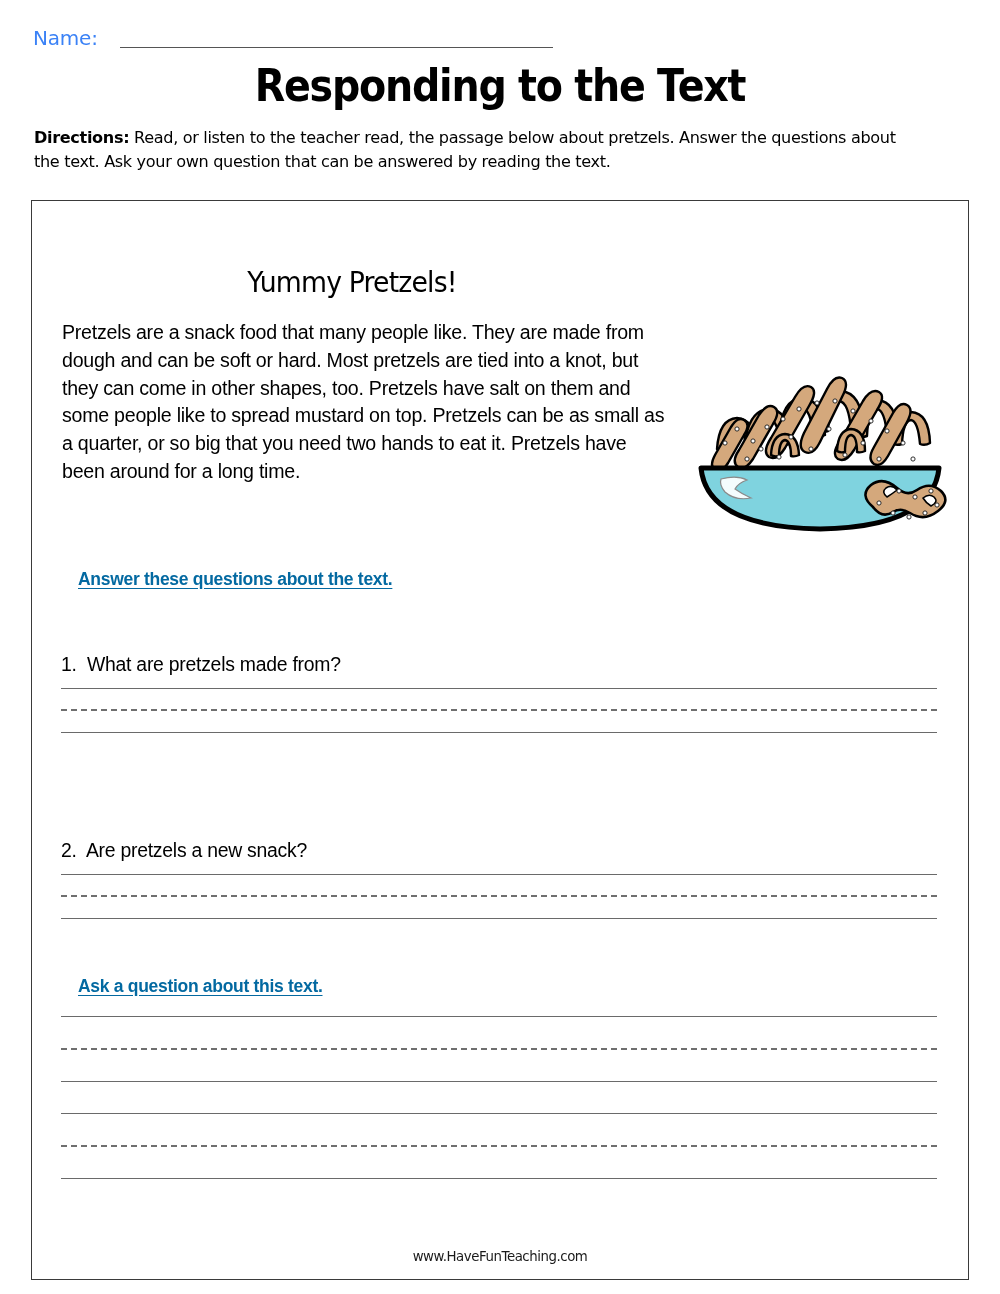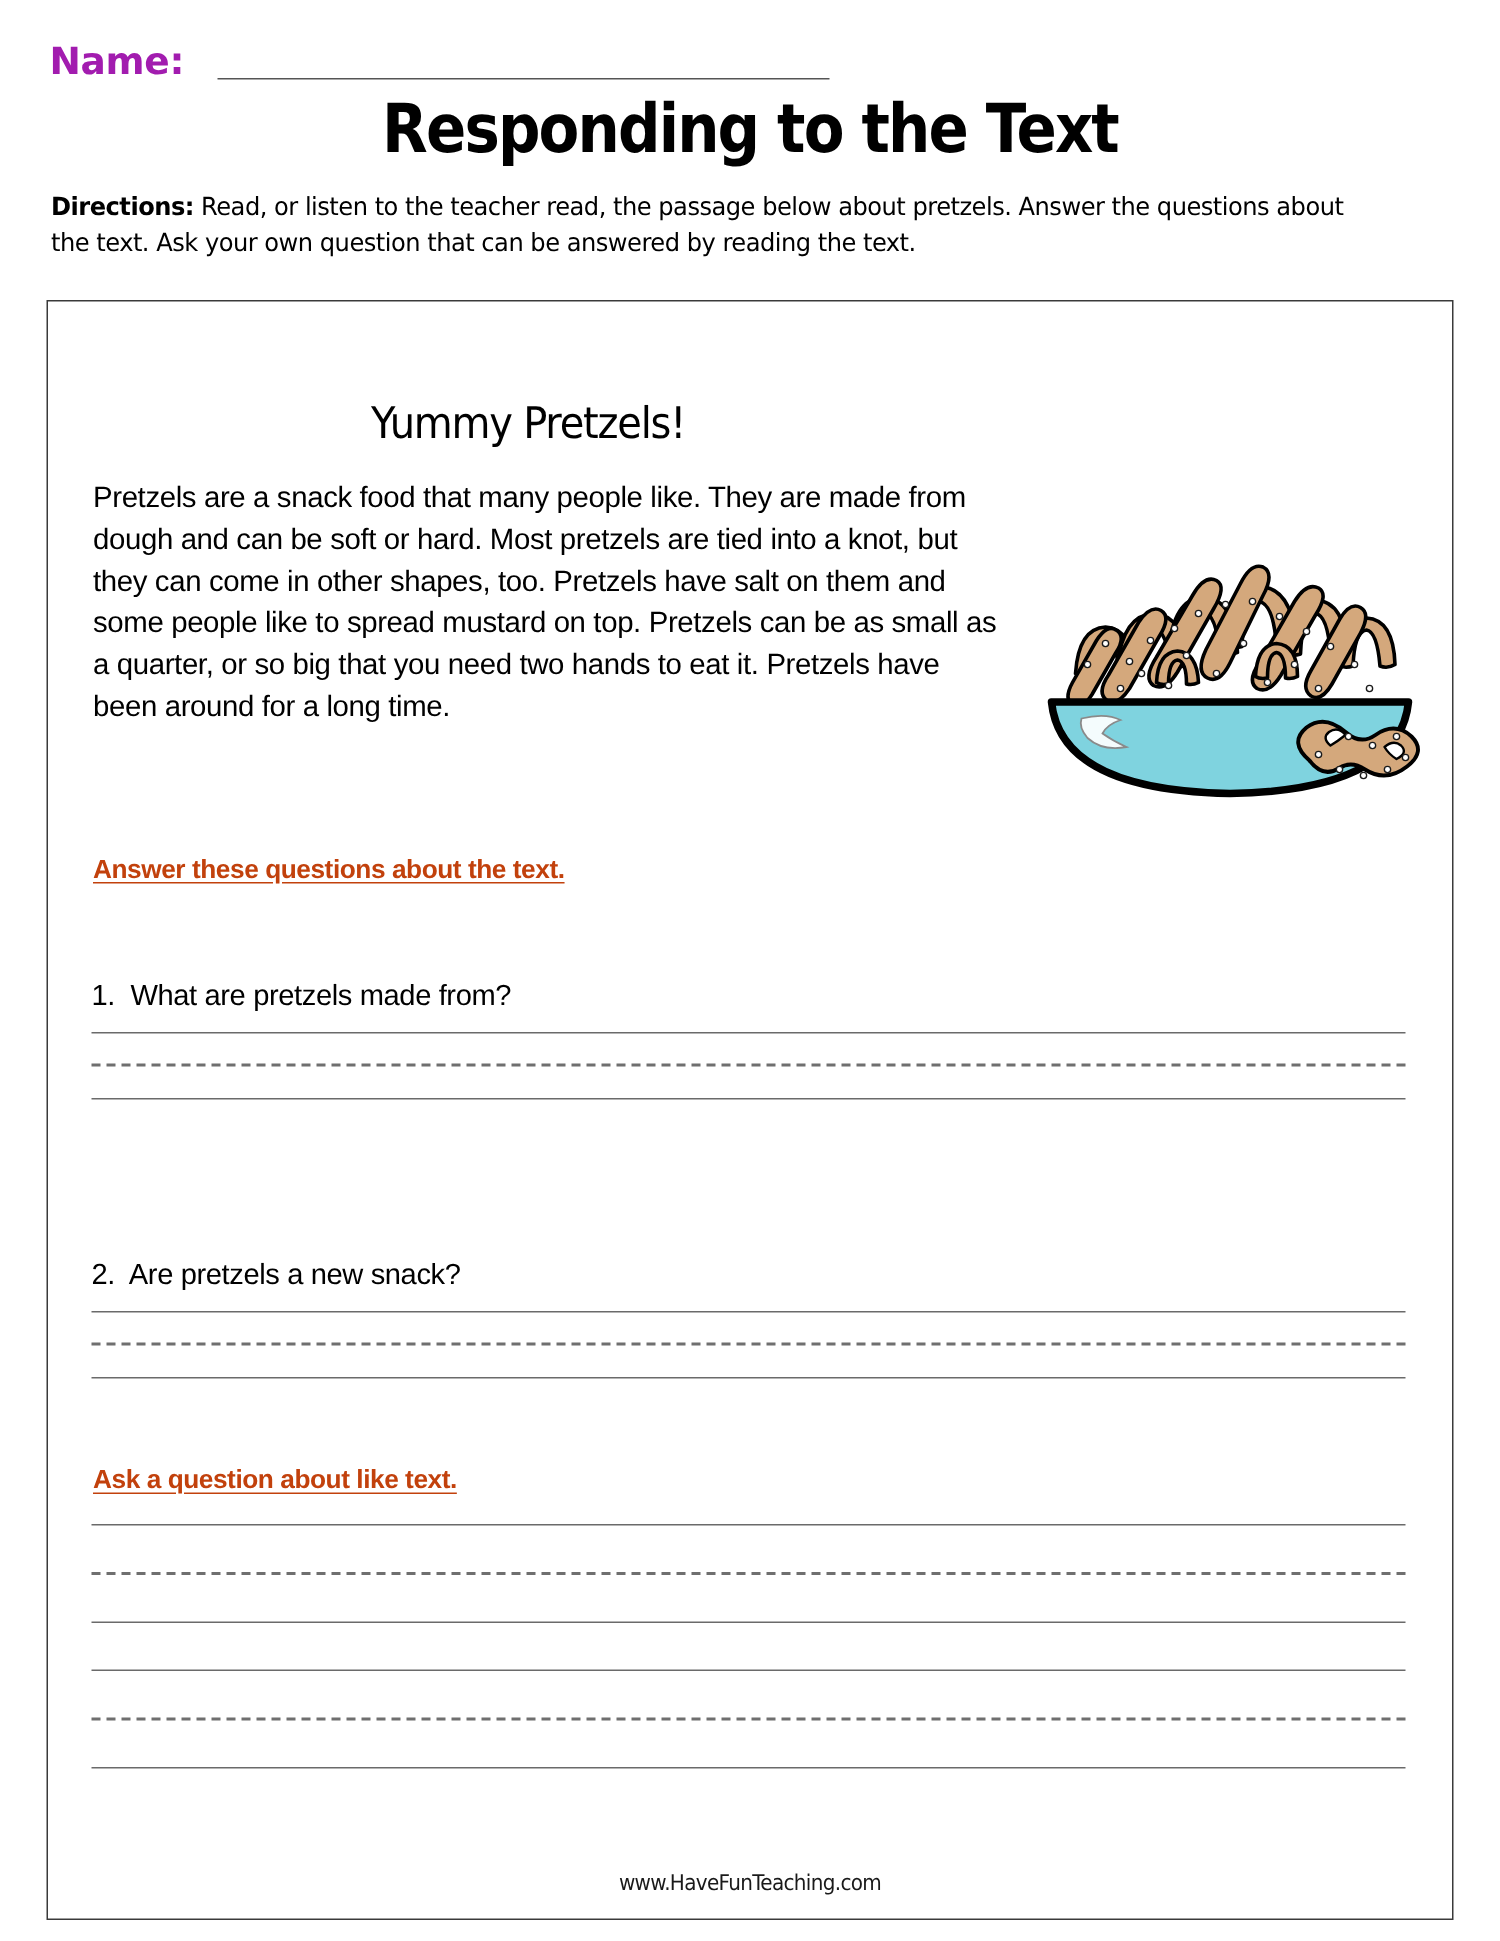--- a/index.html
+++ b/index.html
@@ -17,25 +17,24 @@
   .name-row {
     position: absolute;
     left: 33px;
     top: 28px;
     display: flex;
     align-items: flex-end;
     width: 520px;
   }
   .name-label {
     font-family: "DejaVu Sans", sans-serif;
-    font-size: 25px;
-    color: #a21caf;
+    font-size: 20px;
+    color: #3b82f6;
     letter-spacing: -0.2px;
     line-height: 1;
-    font-weight: bold;
   }
   .name-blank {
     flex: 1;
     margin-left: 22px;
     border-bottom: 1.4px solid #555;
     height: 17px;
   }
 
   
   .page-title {
@@ -113,25 +112,25 @@
     left: 655px;
     top: 130px;
     width: 270px;
     height: 215px;
   }
   .illustration svg { width: 100%; height: 100%; display: block; }
 
   
   .section-heading {
     position: absolute;
-    left: 30px;
+    left: 46px;
     font-family: "Liberation Sans", sans-serif;
     font-weight: bold;
     font-size: 17.5px;
-    color: #c2410c;
+    color: #0369a1;
     text-decoration: underline;
     text-underline-offset: 3px;
     letter-spacing: -0.3px;
   }
   #heading-questions { top: 368px; }
   #heading-ask { top: 775px; }
 
   
   .question-block { position: absolute; left: 29px; width: 880px; }
   #qblock-0 { top: 412px; margin-top: 40px; }
@@ -292,21 +291,21 @@
 
   <div class="question-block" id="qblock-2">
     <div class="question-text">2.  Are pretzels a new snack?</div>
     <div class="answer-lines">
       <div class="rule"></div>
       <div class="rule dotted rule-gap-dotted"></div>
       <div class="rule rule-gap-solid"></div>
     </div>
   </div>
 
-  <div class="section-heading" id="heading-ask">Ask a question about like text.</div>
+  <div class="section-heading" id="heading-ask">Ask a question about this text.</div>
 
   <div class="ask-lines">
     <div class="rule"></div>
     <div class="spacer"></div>
     <div class="rule dotted"></div>
     <div class="spacer"></div>
     <div class="rule"></div>
     <div class="spacer"></div>
     <div class="rule"></div>
     <div class="spacer"></div>

